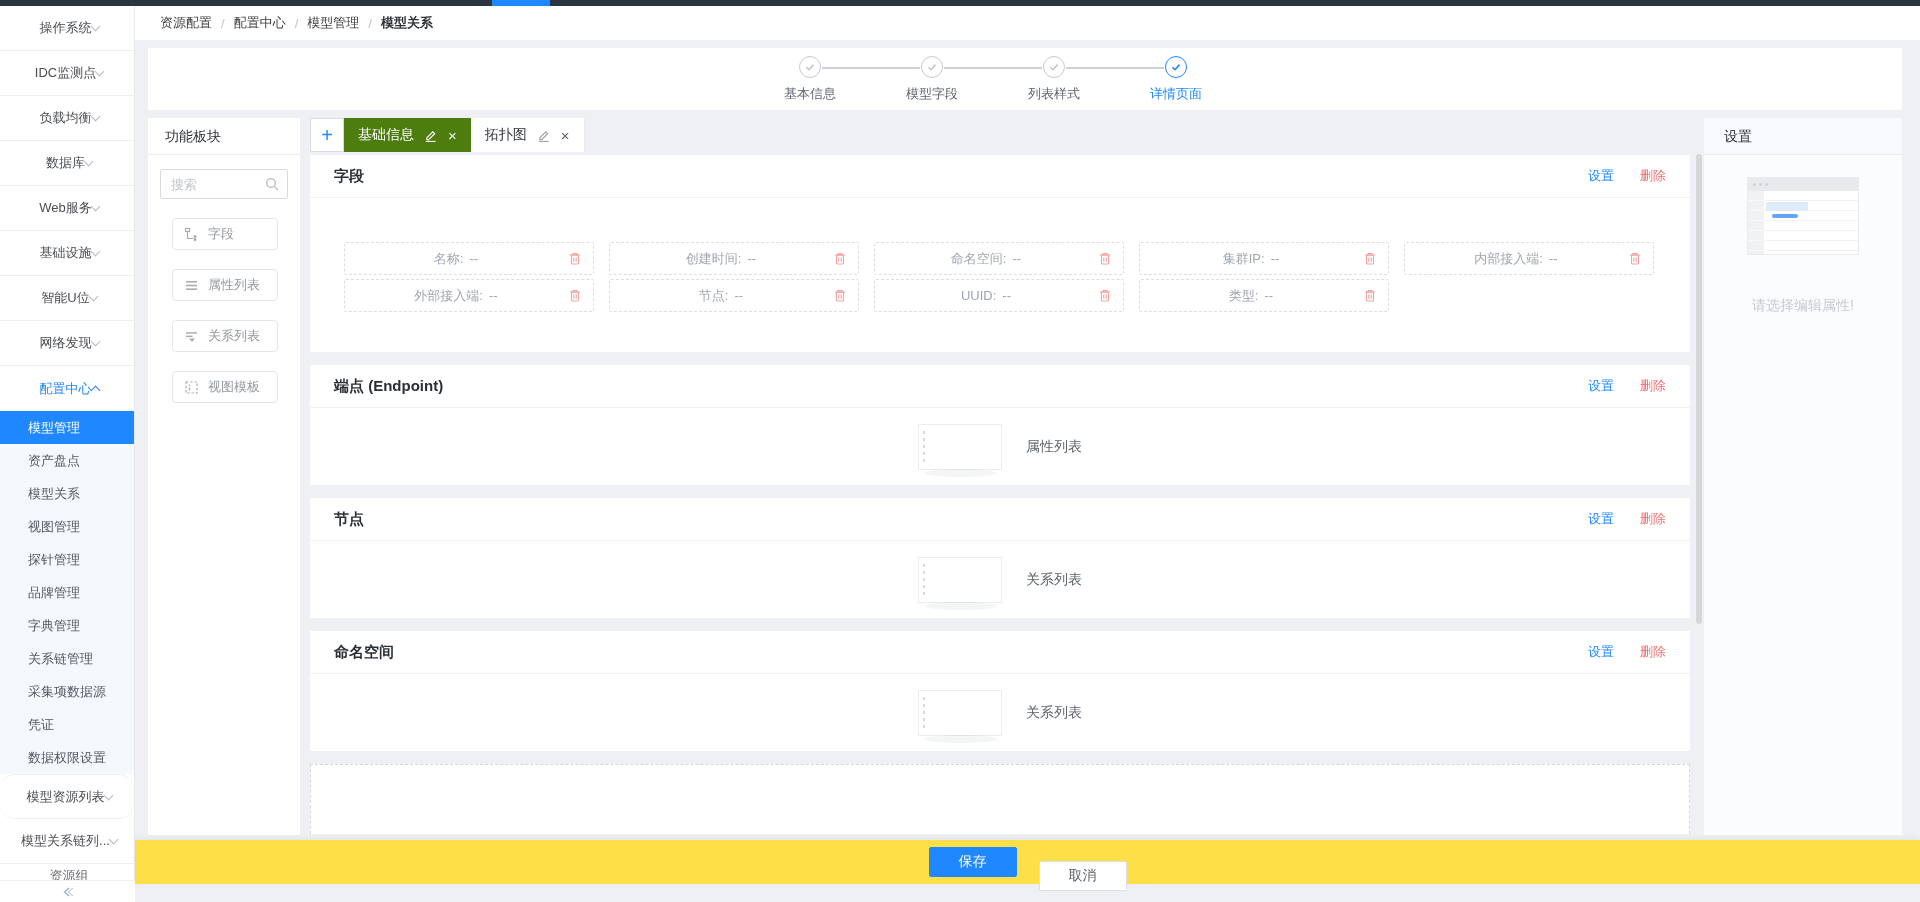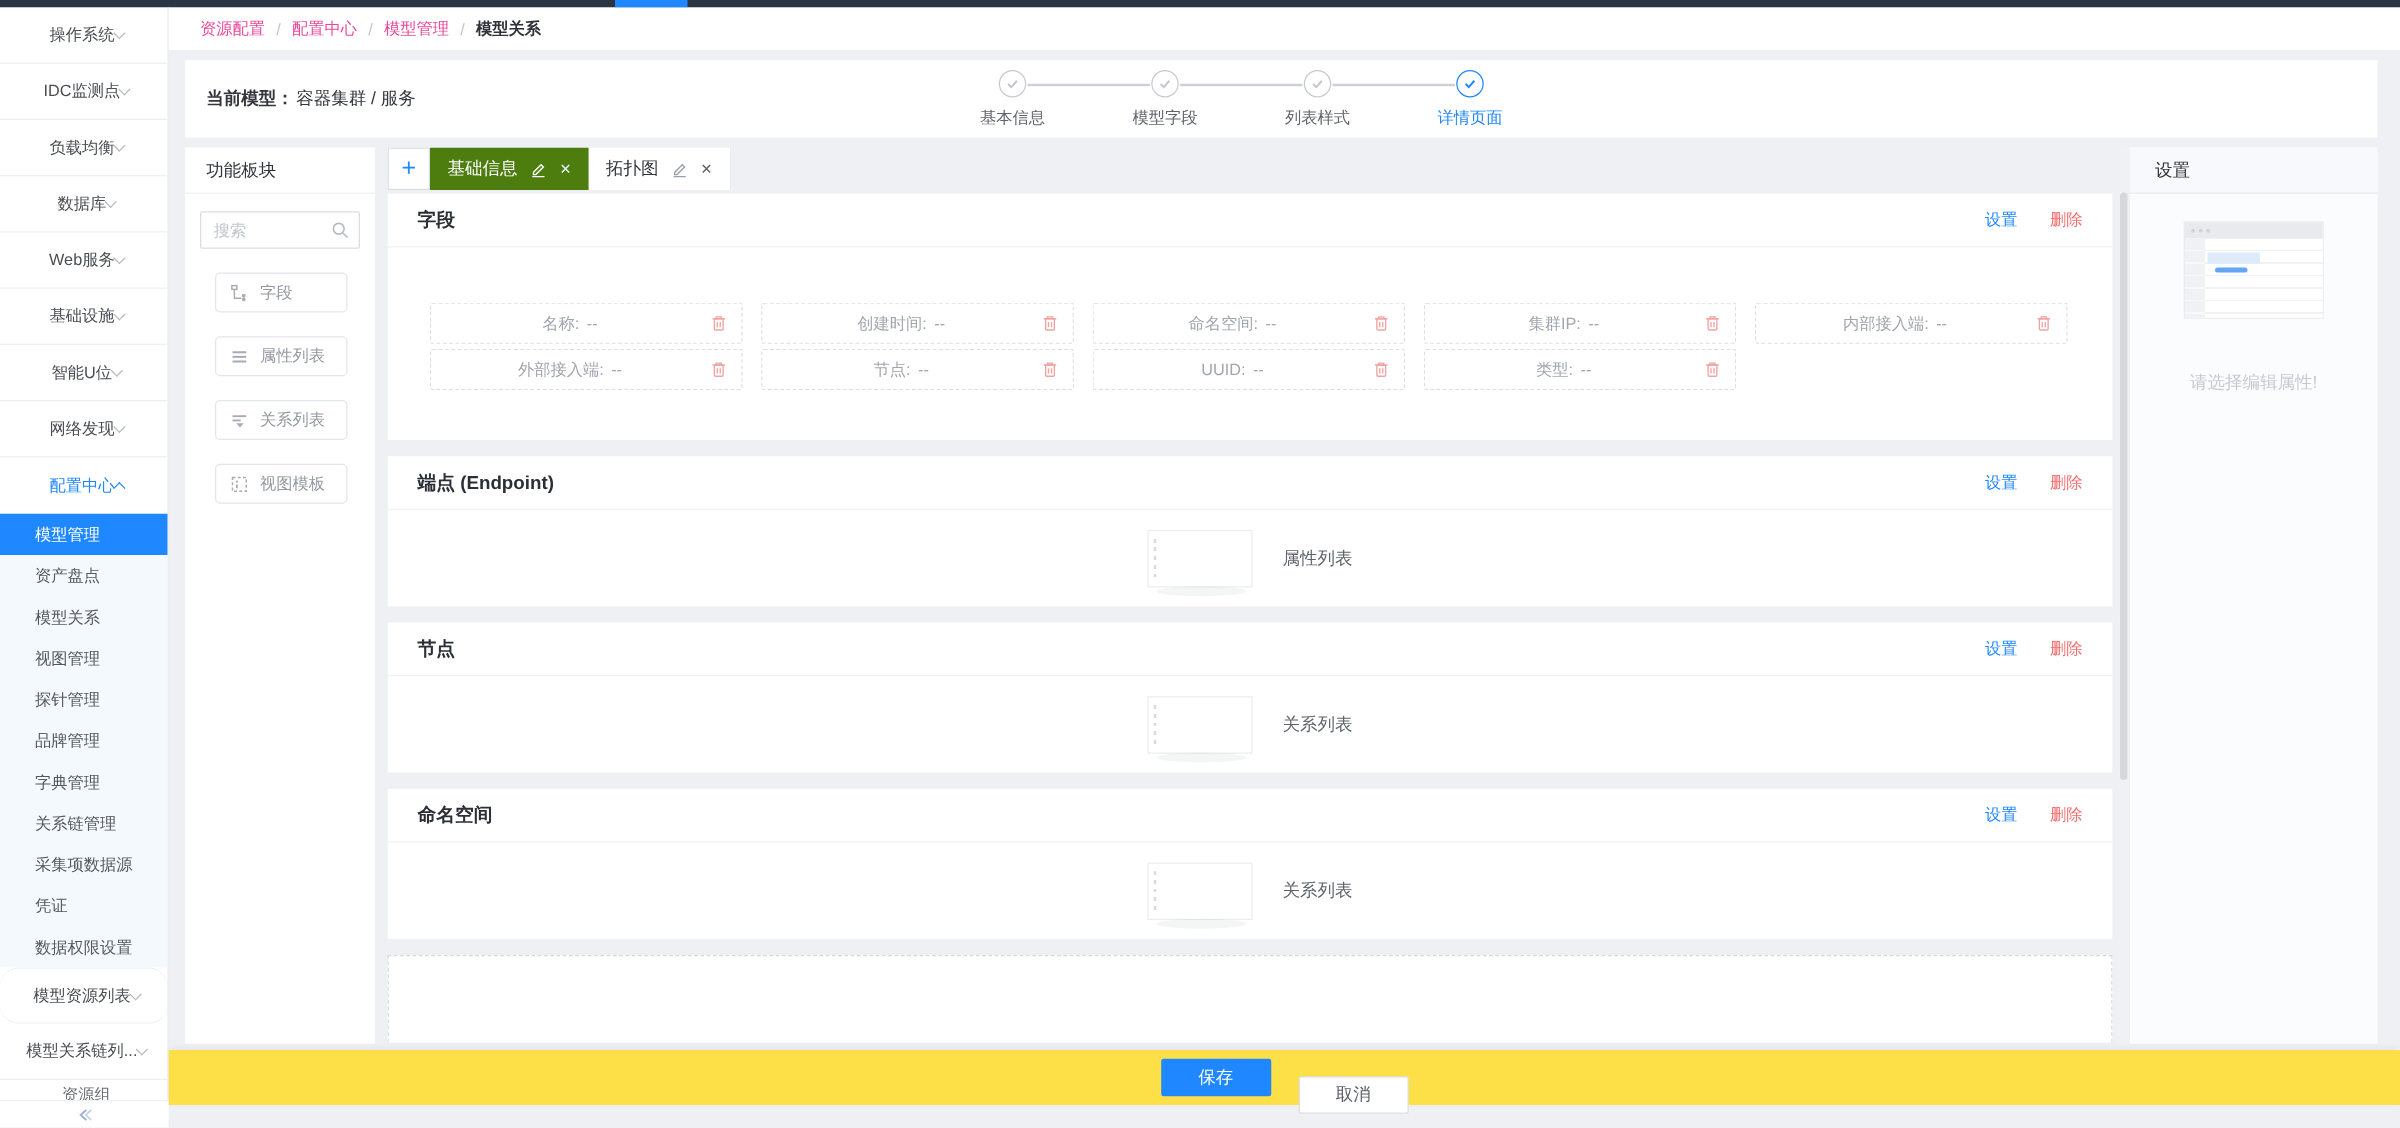--- a/index.html
+++ b/index.html
@@ -18,21 +18,21 @@
   .chev.up { transform:rotate(-135deg); margin-top:4px; border-color:#1f87ff; }
   .sb-item.cfg { color:#1f87ff; border-bottom:none; }
   .sb-sub { background:#f4f9fd; }
   .sb-sub-item { height:33px; display:flex; align-items:center; padding-left:28px; color:#55585e; cursor:pointer; white-space:nowrap; }
   .sb-sub-item.active { background:#1f87ff; color:#fff; }
   .sb-item.partial { height:16px; overflow:hidden; border-bottom:none; align-items:flex-start; padding-top:3px; color:#6b6e74; }
   .sb-collapse { position:absolute; left:0; bottom:0; width:135px; height:22px; background:#fff; border-top:1px solid #f0f2f5; display:flex; align-items:center; justify-content:center; }
 
   
   .breadcrumb { position:absolute; left:135px; top:6px; width:1785px; height:34px; background:#fff; display:flex; align-items:center; padding-left:25px; }
-  .bc-item { color:#ec4899; cursor:pointer;font-family:Liberation Serif, serif; }
+  .bc-item { color:#404040; cursor:pointer;font-family:Liberation Serif, serif; }
   .bc-sep { color:#c0c4cc; margin:0 9px; }
   .bc-current { color:#2f3339; font-weight:bold; }
 
   
   .modelbar { position:absolute; left:148px; top:48px; width:1754px; height:62px; background:#fff; }
   .model-info { position:absolute; left:17px; top:0; height:62px; display:flex; align-items:center; font-size:14px; color:#33363c; }
   .model-info .mlabel { font-weight:bold; }
   .model-info .mvalue { margin-left:2px; }
   .stepper { position:absolute; left:650px; top:8px; display:flex; align-items:flex-start; }
   .step { position:relative; width:24px; display:flex; flex-direction:column; align-items:center; cursor:pointer; }
@@ -193,24 +193,20 @@
   <span class="bc-item">资源配置</span>
   <span class="bc-sep">/</span>
   <span class="bc-item">配置中心</span>
   <span class="bc-sep">/</span>
   <span class="bc-item">模型管理</span>
   <span class="bc-sep">/</span>
   <span class="bc-current">模型关系</span>
 </div>
 
 <div class="modelbar">
-  <div class="model-info">
-    <span class="mlabel">当前模型：</span>
-    <span class="mvalue">容器集群 / 服务</span>
-  </div>
   <div class="stepper">
     <div class="step">
       <span class="circ">
           <svg width="12" height="12" viewBox="0 0 12 12" fill="none" stroke-width="1.6">
             <path d="M2.5 6.2 L5 8.7 L9.5 3.6"></path>
           </svg>
         </span>
       <span class="slabel">基本信息</span>
     </div>
     <div class="connector"></div>

